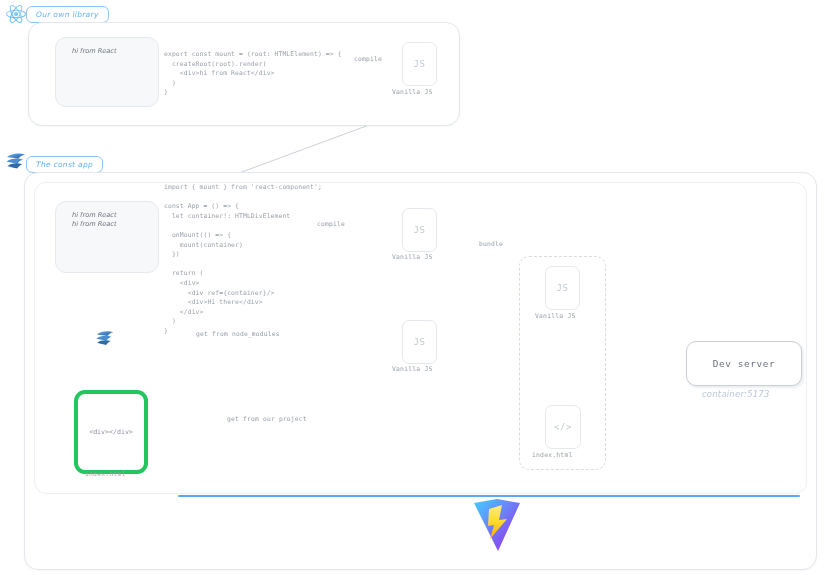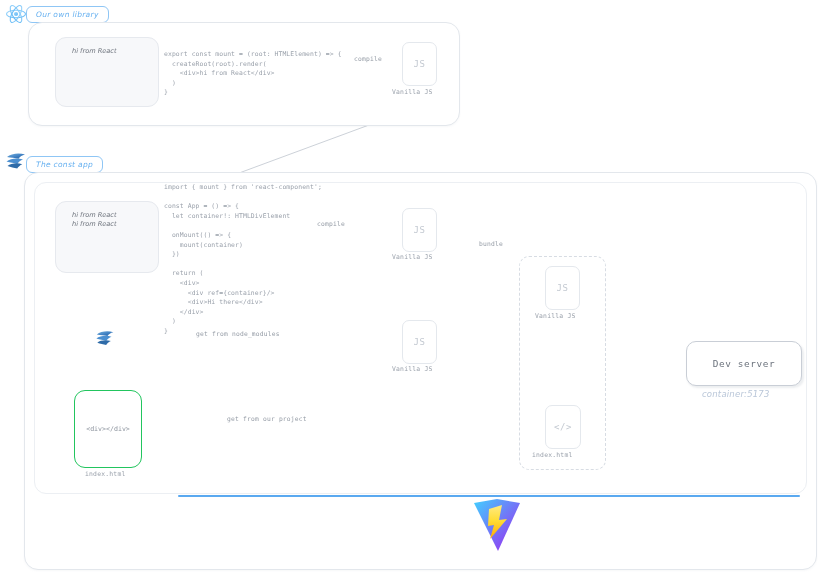--- a/index.html
+++ b/index.html
@@ -122,21 +122,21 @@
   #lbl-vjs3    { left: 392px; top: 365px; }
   #card-bjs    { left: 545px; top: 266px; }
   #lbl-bjs     { left: 535px; top: 312px; }
   #card-bhtml  { left: 545px; top: 405px; }
   #lbl-bhtml   { left: 532px; top: 451px; }
 
   
   #box-indexhtml {
     position: absolute;
     left: 74px; top: 390px; width: 66px; height: 76px;
-    border: 1px solid #22c55e;
+    border: 4px solid #22c55e;
     border-radius: 11px;
     background: #ffffff;
     display: flex; align-items: center; justify-content: center;
     font-family: "DejaVu Sans Mono", monospace;
     font-size: 6.6px;
     color: #8e959f;
   }
   #lbl-indexhtml { left: 85px; top: 470px; }
 
   

